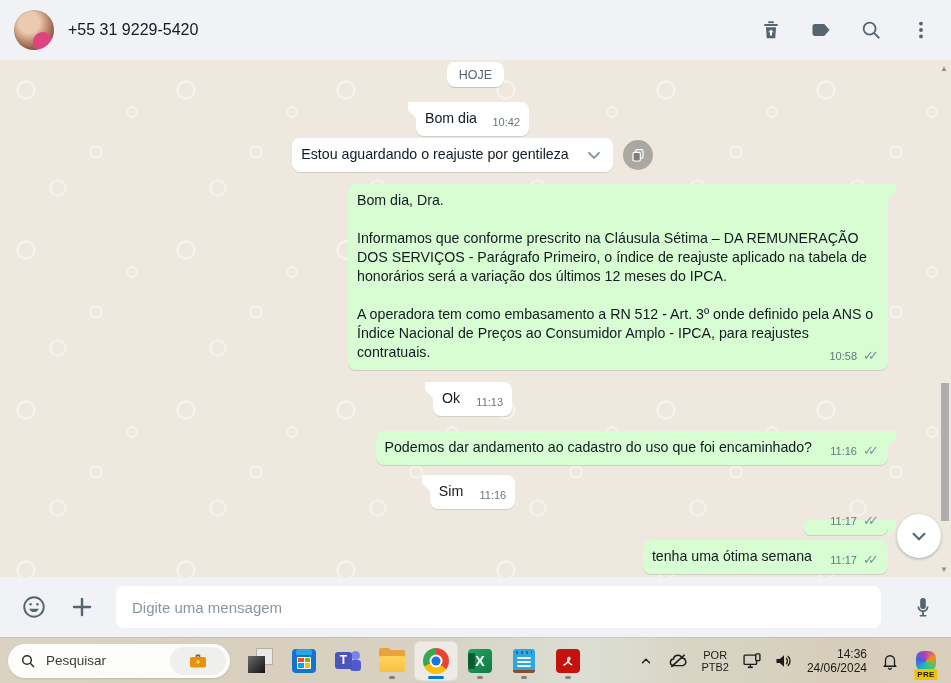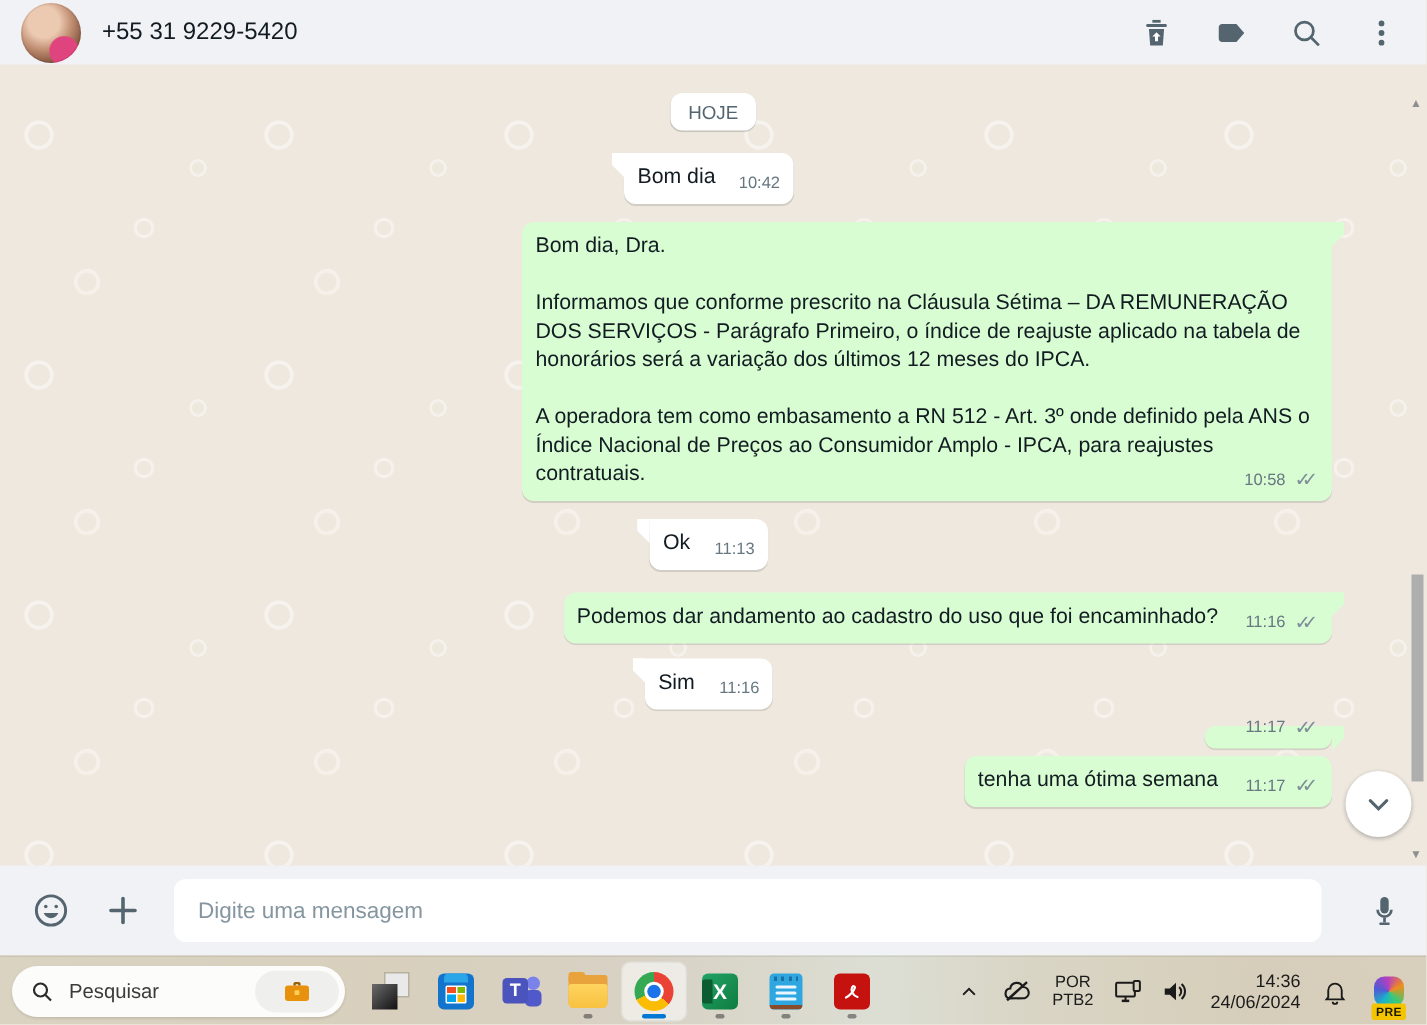--- a/index.html
+++ b/index.html
@@ -1,21 +1,21 @@
 <!DOCTYPE html>
 <html><head>
 <meta charset="utf-8">
 <style>
   * { margin:0; padding:0; box-sizing:border-box; }
   html,body { width:951px; height:683px; overflow:hidden; }
   body { font-family:"Liberation Sans", sans-serif; position:relative; background:#efe8df; }
 
   
   .chat-header{
-    position:absolute; top:0; left:0; width:951px; height:43px;
+    position:absolute; top:0; left:0; width:951px; height:60px;
     background:#f0f2f5; display:flex; align-items:center; padding:0 18px 0 14px;
     z-index:5;
   }
   .avatar{
     width:40px; height:40px; border-radius:50%; flex:0 0 auto;
     background:
       radial-gradient(circle at 72% 80%, #e0447e 0 22%, rgba(224,68,126,0) 24%),
       radial-gradient(circle at 38% 32%, #eccab2 0 28%, #c59478 48%, #8a5a44 72%, #4a312a 100%);
     box-shadow: inset 0 0 0 1px rgba(0,0,0,.06);
   }
@@ -224,20 +224,34 @@
   </div>
   <div id="messages">
       <div class="msg-row in" style="margin-top: 15px;">
         <div class="bubble in tail" style="padding-right: 52px;">
           <div class="para">Bom dia</div>
           <span class="meta">
             <span class="time">10:42</span>
           </span>
         </div>
       </div>
+      <div class="msg-row in" style="margin-top: 2px;">
+        <div class="bubble in" style="padding-right: 44px;">
+          <div class="para">Estou aguardando o reajuste por gentileza</div>
+          <span class="bubble-chevron"><svg width="20" height="20" viewBox="0 0 24 24" fill="none" stroke="#8696a0" stroke-width="2.4" stroke-linecap="round">
+              <polyline points="6,9.5 12,15.5 18,9.5"></polyline>
+            </svg></span>
+        </div>
+        <span class="copy-overlay">
+          <svg width="16" height="16" viewBox="0 0 24 24" fill="none" stroke="#fff" stroke-width="1.8">
+            <rect x="8.5" y="4" width="11" height="13" rx="2"></rect>
+            <rect x="4.5" y="8" width="11" height="13" rx="2" fill="rgba(125,125,125,1)"></rect>
+          </svg>
+        </span>
+      </div>
       <div class="msg-row out" style="margin-top: 12px;">
         <div class="bubble out tail wide">
           <div class="para">Bom dia, Dra.</div>
           <div class="para blank"></div>
           <div class="para">Informamos que conforme prescrito na Cláusula Sétima – DA REMUNERAÇÃO DOS SERVIÇOS - Parágrafo Primeiro, o índice de reajuste aplicado na tabela de honorários será a variação dos últimos 12 meses do IPCA.</div>
           <div class="para blank"></div>
           <div class="para">A operadora tem como embasamento a RN 512 - Art. 3º onde definido pela ANS o Índice Nacional de Preços ao Consumidor Amplo - IPCA, para reajustes contratuais.</div>
           <span class="meta">
             <span class="time">10:58</span>
             <span class="checks">✓✓</span>

